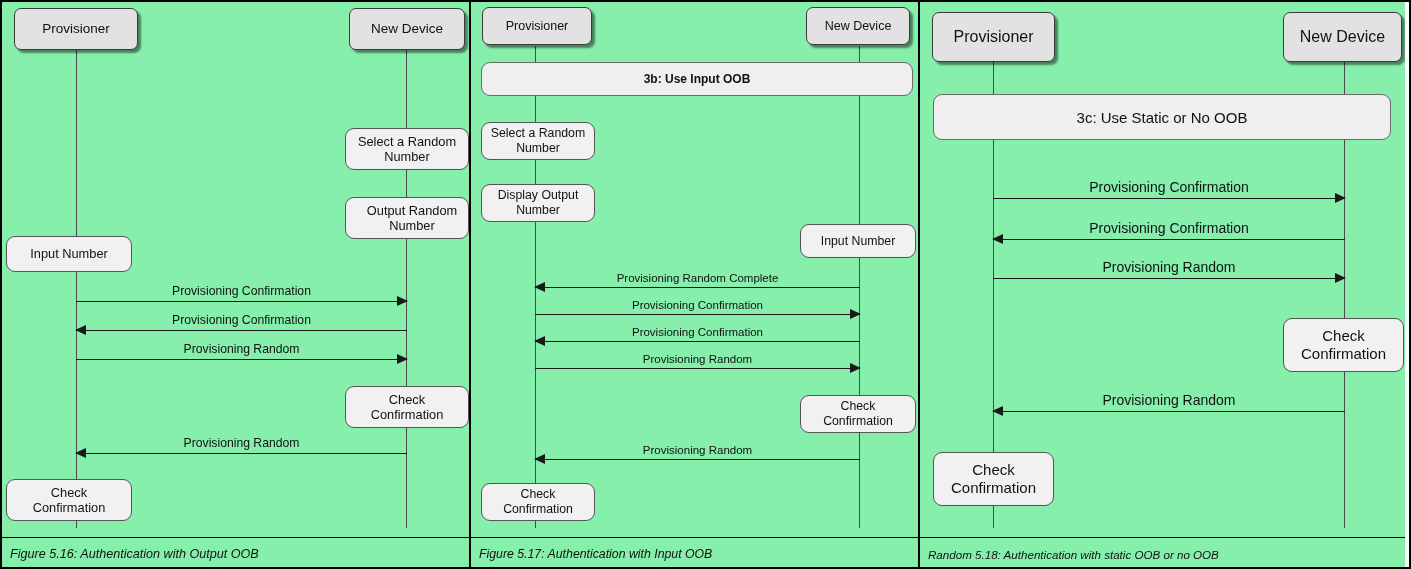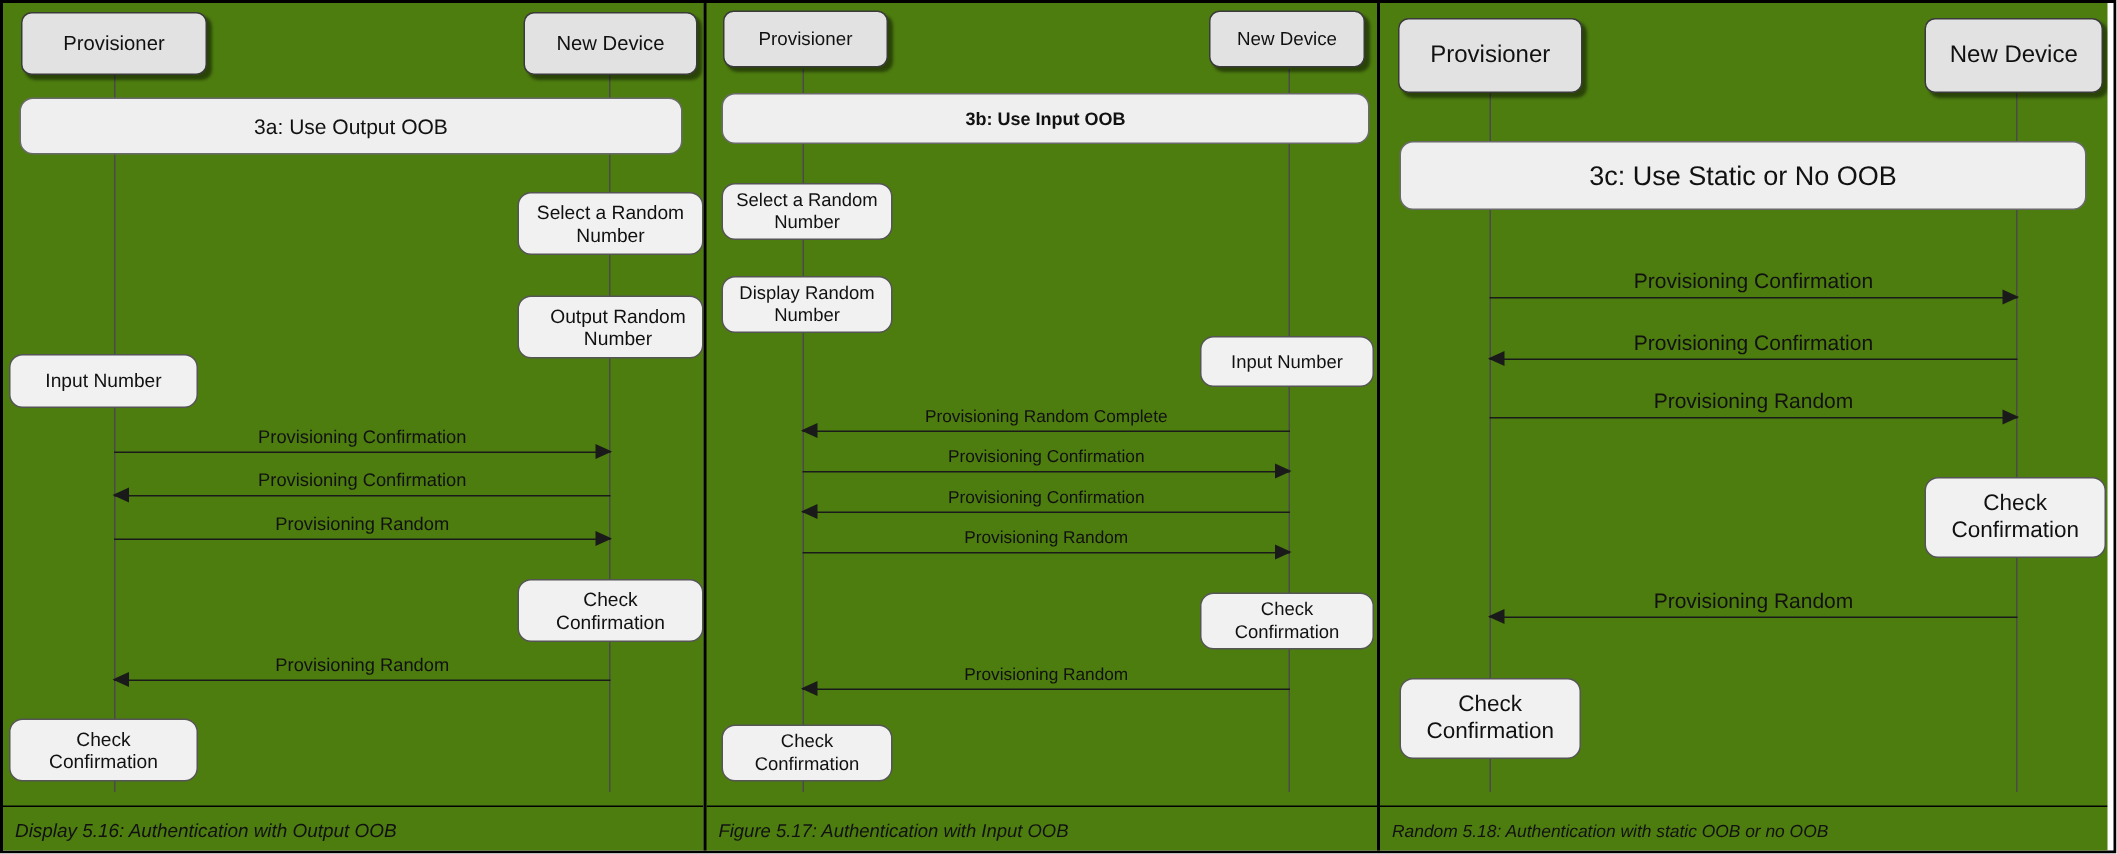--- a/index.html
+++ b/index.html
@@ -18,21 +18,21 @@
     width: 1411px;
     height: 569px;
     box-sizing: border-box;
     border: 2px solid #000;
     background: #fff;
   }
   .panel {
     position: relative;
     height: 100%;
     box-sizing: border-box;
-    background: #4d7c0f;
+    background: #86efac;
     overflow: hidden;
   }
   .panel + .panel {
     border-left: 2px solid #000;
   }
   #panel-1 { width: 467px; }
   #panel-2 { width: 449px; }
   #panel-3 { width: 487px; }
 
   
@@ -151,21 +151,21 @@
   #panel-1 .msg .label { font-size: 12.2px; }
   #panel-1 .caption { font-size: 12.6px; }
 
   #panel-2 .actor { font-size: 12.5px; }
   #panel-2 .frame-band { font-size: 12px; font-weight: bold; }
   #panel-2 .action { font-size: 12.3px; }
   #panel-2 .msg .label { font-size: 11.5px; }
   #panel-2 .caption { font-size: 12.3px; }
 
   #panel-3 .actor { font-size: 16px; }
-  #panel-3 .frame-band { font-size: 18px; }
+  #panel-3 .frame-band { font-size: 15px; }
   #panel-3 .action { font-size: 15px; }
   #panel-3 .msg .label { font-size: 14px; }
   #panel-3 .caption { font-size: 11.6px; }
 </style>
 </head>
 <body>
 
 <div id="figure-row">
 
   <div class="panel" id="panel-1">
@@ -173,23 +173,20 @@
     <div class="lifeline" style="left:74px; top:48px; height:478px;"></div>
     <div class="lifeline" style="left:404px; top:48px; height:478px;"></div>
 
     <div class="actor" style="left:12px; top:6px; width:124px; height:42px;">
       <span>Provisioner</span>
     </div>
     <div class="actor" style="left:347px; top:6px; width:116px; height:42px;">
       <span>New Device</span>
     </div>
 
-    <div class="frame-band" style="left:11px; top:63px; width:442px; height:38px;">
-      <span>3a:  Use Output OOB</span>
-    </div>
 
     <div class="action" style="left:343px; top:126px; width:124px; height:42px;">
       <span>Select a Random
 Number</span>
     </div>
     <div class="action" style="left:343px; top:195px; width:124px; height:42px;padding-left:10px;">
       <span>Output Random
 Number</span>
     </div>
     <div class="action" style="left:4px; top:234px; width:126px; height:36px;">
@@ -222,21 +219,21 @@
       <div class="head"></div>
       <div class="label">Provisioning Random</div>
     </div>
 
     <div class="action" style="left:4px; top:477px; width:126px; height:42px;">
       <span>Check
 Confirmation</span>
     </div>
 
     <div class="caption-rule"></div>
-    <div class="caption">Display 5.16: Authentication with Output OOB</div>
+    <div class="caption">Figure 5.16: Authentication with Output OOB</div>
   </div>
 
   <div class="panel" id="panel-2">
 
     <div class="lifeline" style="left:64px; top:44px; height:482px;"></div>
     <div class="lifeline" style="left:388px; top:44px; height:482px;"></div>
 
     <div class="actor" style="left:11px; top:5px; width:110px; height:38px;">
       <span>Provisioner</span>
     </div>
@@ -246,21 +243,21 @@
 
     <div class="frame-band" style="left:10px; top:60px; width:432px; height:34px;">
       <span>3b:  Use Input OOB</span>
     </div>
 
     <div class="action" style="left:10px; top:120px; width:114px; height:38px;">
       <span>Select a Random
 Number</span>
     </div>
     <div class="action" style="left:10px; top:182px; width:114px; height:38px;">
-      <span>Display Random
+      <span>Display Output
 Number</span>
     </div>
     <div class="action" style="left:329px; top:222px; width:116px; height:34px;">
       <span>Input Number</span>
     </div>
 
     <div class="msg to-left" style="left:64px; top:285px; width:325px;">
       <div class="line"></div>
       <div class="head"></div>
       <div class="label">Provisioning Random Complete</div>

